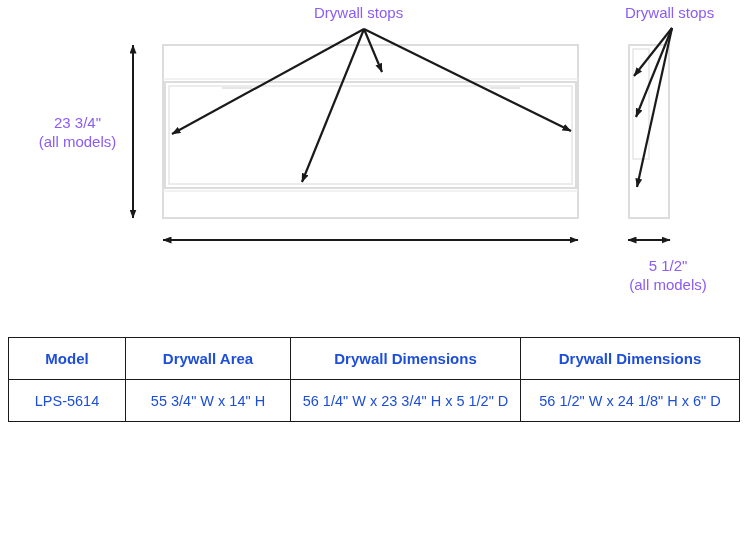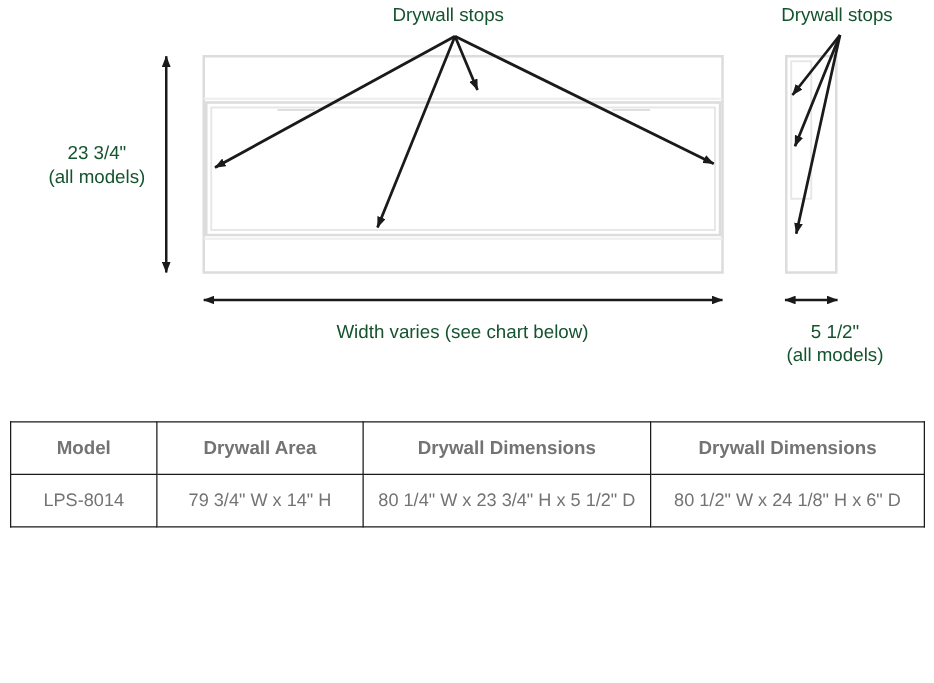--- a/index.html
+++ b/index.html
@@ -27,21 +27,21 @@
     position: absolute;
     left: 0; top: 0;
     width: 747px;
     height: 320px;
   }
 
   .diag-label {
     position: absolute;
     font-size: 15px;
     line-height: 19px;
-    color: #14532d;
+    color: #8b5cf6;
     white-space: nowrap;
   }
   .diag-label.center { text-align: center; }
 
   #label-drywall-left {
     left: 314px; top: 3px;
   }
   #label-drywall-right {
     left: 625px; top: 3px;
   }
@@ -73,21 +73,21 @@
     width: 731px;
     table-layout: fixed;
   }
   table#spec-table th,
   table#spec-table td {
     border: 1.6px solid #1a1a1a;
     height: 41px;
     text-align: center;
     vertical-align: middle;
     font-size: 14.5px;
-    color: #737373;
+    color: #1d4ed8;
     padding: 0 4px;
   }
   table#spec-table th {
     font-weight: bold;
     font-size: 15px;
   }
   col.c-model    { width: 117px; }
   col.c-viewing  { width: 165px; }
   col.c-firebox  { width: 230px; }
   col.c-framing  { width: 219px; }
@@ -153,21 +153,20 @@
 
   <div class="diag-label" id="label-drywall-left">Drywall stops</div>
 
   <div class="diag-label" id="label-drywall-right">Drywall stops</div>
 
   <div class="diag-label center" id="label-height">
     <div>23 3/4"</div>
     <div>(all models)</div>
   </div>
 
-  <div class="diag-label center" id="label-width">Width varies (see chart below)</div>
 
   <div class="diag-label center" id="label-depth">
     <div>5 1/2"</div>
     <div>(all models)</div>
   </div>
 </div>
 
 <div id="spec-table-wrap">
   <table id="spec-table">
     <colgroup>
@@ -179,20 +178,20 @@
     <thead>
       <tr>
         <th>Model</th>
         <th>Drywall Area</th>
         <th>Drywall Dimensions</th>
         <th>Drywall Dimensions</th>
       </tr>
     </thead>
     <tbody>
       <tr>
-        <td>LPS-8014</td>
-        <td>79 3/4" W x 14" H</td>
-        <td>80 1/4" W x 23 3/4" H x 5 1/2" D</td>
-        <td>80 1/2" W x 24 1/8" H x 6" D</td>
+        <td>LPS-5614</td>
+        <td>55 3/4" W x 14" H</td>
+        <td>56 1/4" W x 23 3/4" H x 5 1/2" D</td>
+        <td>56 1/2" W x 24 1/8" H x 6" D</td>
       </tr>
     </tbody>
   </table>
 </div>
 
 </body></html>

